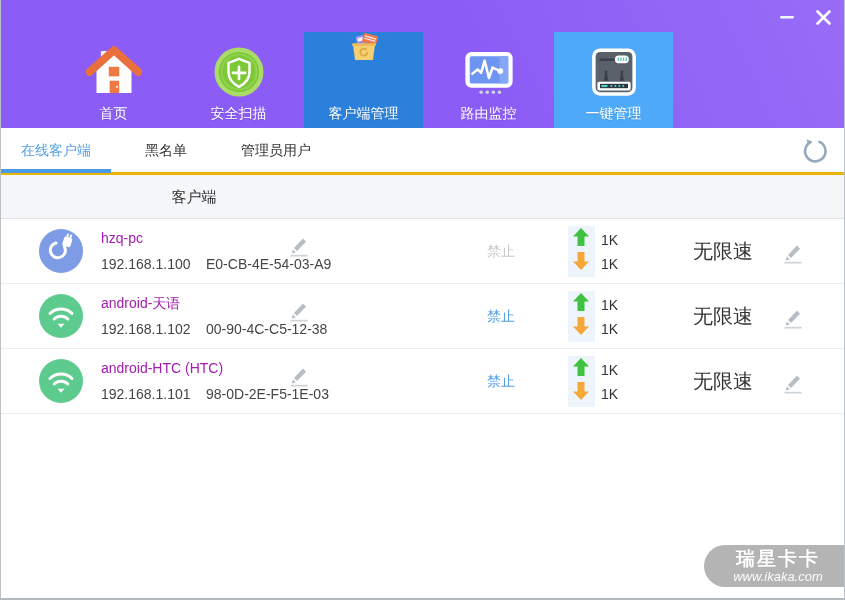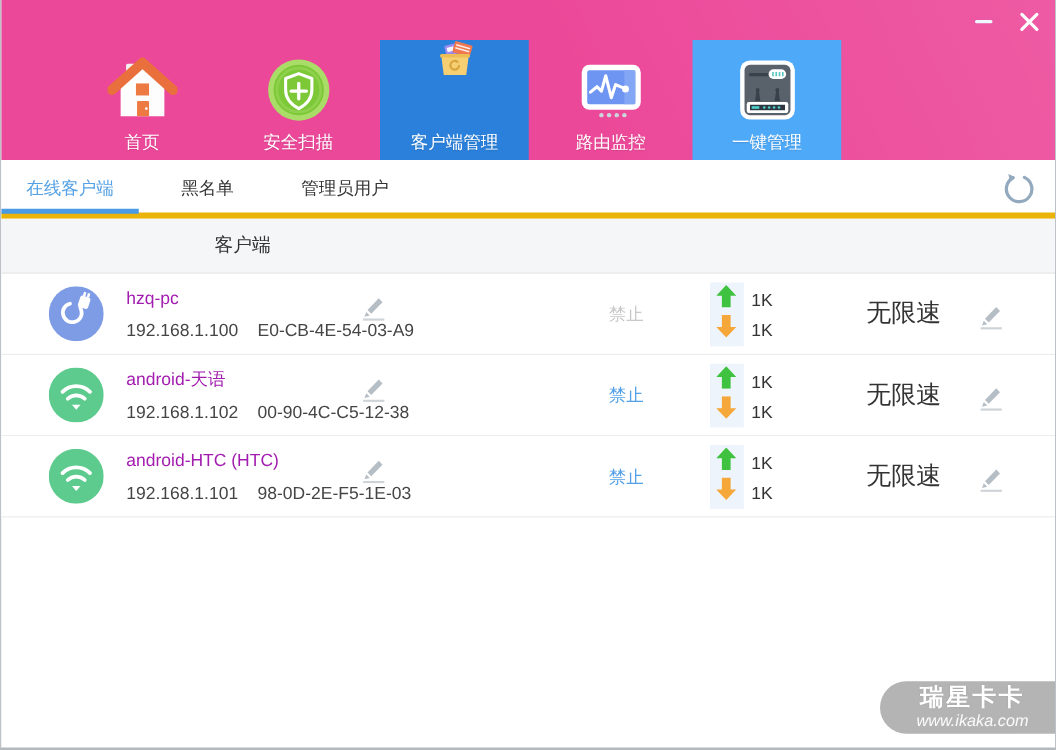--- a/index.html
+++ b/index.html
@@ -1,32 +1,32 @@
 <!DOCTYPE html>
 <html><head>
 <meta charset="utf-8">
 <style>
   html,body{margin:0;padding:0;}
   body{width:845px;height:600px;font-family:"Liberation Sans","DejaVu Sans",sans-serif;-webkit-font-smoothing:antialiased;}
   .window{position:relative;width:845px;height:600px;background:#ffffff;overflow:hidden;box-sizing:border-box;border-left:1px solid #bcc2c7;border-right:1px solid #bcc2c7;border-bottom:2px solid #b3babf;}
 
   
-  .header{position:absolute;left:0;top:0;width:100%;height:128px;background:#ec4899;}
+  .header{position:absolute;left:0;top:0;width:100%;height:128px;background:#8b5cf6;}
   .header .streak{position:absolute;inset:0;background:linear-gradient(245deg,rgba(255,255,255,0.10) 0%,rgba(255,255,255,0.04) 30%,rgba(255,255,255,0) 46%);}
   .win-controls{position:absolute;top:6px;right:8px;display:flex;gap:10px;z-index:5;}
   .win-btn{width:26px;height:22px;display:flex;align-items:center;justify-content:center;cursor:pointer;}
   .nav{position:absolute;left:53px;top:32px;height:96px;display:flex;gap:6px;}
   .nav-item{width:119px;height:96px;display:flex;flex-direction:column;align-items:center;justify-content:flex-end;padding-bottom:7px;box-sizing:border-box;cursor:pointer;}
   .nav-item.active{background:#2a80da;gap:36px;}
   .nav-item.highlight{background:#4ea9f8;}
   .nav-item .nico{width:56px;height:56px;margin-bottom:5px;}
   .nav-item .nlabel{color:#ffffff;font-size:14px;line-height:16px;text-shadow:0 1px 1px rgba(0,0,0,0.12);}
 
   
-  .tabbar{position:absolute;left:0;top:128px;width:100%;height:47px;background:#ffffff;border-bottom:5px solid #eab308;box-sizing:border-box;display:flex;}
+  .tabbar{position:absolute;left:0;top:128px;width:100%;height:47px;background:#ffffff;border-bottom:3px solid #eab308;box-sizing:border-box;display:flex;}
   .tab{width:110px;text-align:center;line-height:44px;font-size:14px;color:#333;position:relative;cursor:pointer;}
   .tab.active{color:#55a1e4;}
   .tab.active::after{content:"";position:absolute;left:0;right:0;bottom:-1px;height:4px;background:#4a9be4;}
   .refresh-btn{position:absolute;right:16px;top:10px;width:28px;height:28px;cursor:pointer;}
 
   
   .thead{position:absolute;left:0;top:175px;width:100%;height:44px;background:#f5f6f8;border-bottom:1px solid #e3e3e5;box-sizing:border-box;}
   .th{position:absolute;top:0;width:120px;text-align:center;line-height:43px;font-size:15px;color:#333;}
   .th-client{left:133px;}
   .th-control{left:441px;}

